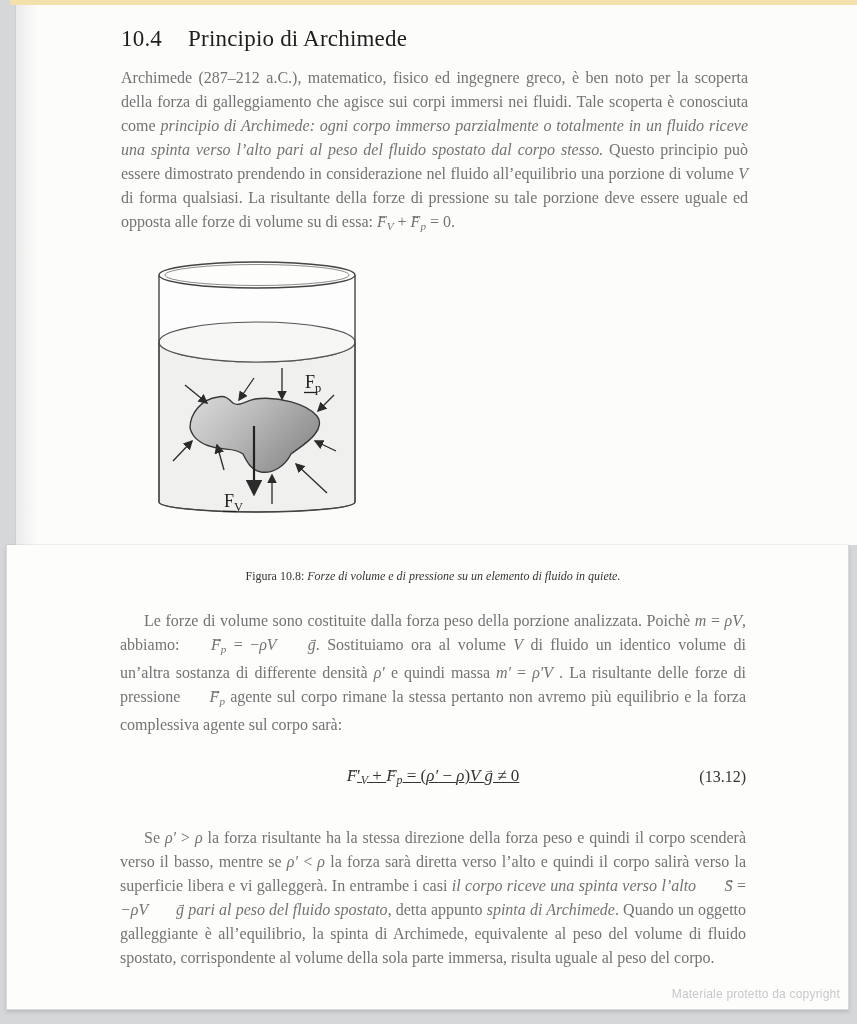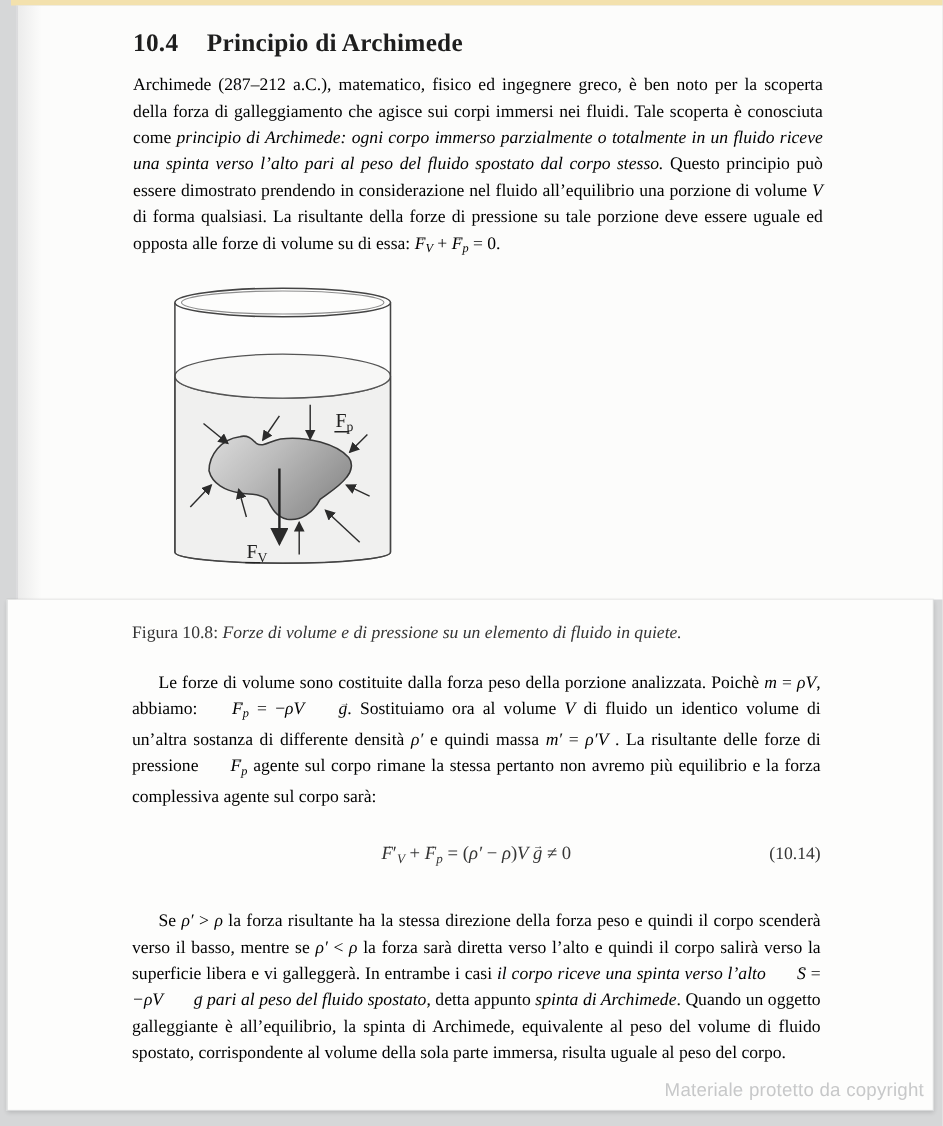--- a/index.html
+++ b/index.html
@@ -36,61 +36,62 @@
   .scan-bottom{
     position:absolute;left:6px;top:545px;width:843px;height:465px;
     background:#fdfdfc;
     border:1px solid #d8d9da;border-top:none;
     box-shadow:0 -1px 0 rgba(0,0,0,0.04), 0 2px 4px rgba(0,0,0,0.14);
     box-sizing:border-box;
   }
   .scan-bottom .content{margin:0 102px 0 113px;}
 
   h1{
-    font-size:23px;line-height:1.05;margin:0;font-weight:bold;color:#1e1e1e;
+    font-size:23px;line-height:1.05;margin:0;font-weight:normal;color:#1e1e1e;
     letter-spacing:0.2px;
   }
   h1 .sec-num{margin-right:26px;}
 
   .para{
-    font-size:16px;line-height:24px;margin:0;text-align:justify;color:#000000;
+    font-size:16px;line-height:24px;margin:0;text-align:justify;color:#737373;
   }
   .para.first{margin-top:15px;}
   .para.indent{text-indent:24px;font-family:Liberation Serif, serif;}
 
   .it{font-style:italic;}
   .msub{font-size:0.70em;font-style:italic;vertical-align:-0.28em;}
   .vec{font-style:italic;position:relative;display:inline-block;}
   .vec::after{
     content:"\2192";
     position:absolute;left:55%;transform:translateX(-50%);
     top:-0.66em;font-size:0.55em;font-style:normal;color:#343434;
   }
 
   .figure-wrap{margin-top:20px;text-align:left;}
   .figure-wrap svg{display:inline-block;}
 
   .caption{
-    font-size:16px;line-height:22px;text-align:left;margin:0;padding-top:20px;
+    font-size:12px;line-height:22px;text-align:center;margin:0;padding-top:20px;
   }
 
   .para.p2{margin-top:22px;}
   .equation{
     position:relative;text-align:center;font-size:17px;line-height:26px;
     margin-top:26px;
+    text-decoration:underline;
   }
   .equation .eq-num{
     position:absolute;right:0;top:1px;font-size:16px;
   }
   .para.p3{margin-top:32px;}
 
   .watermark{
     position:absolute;right:8px;bottom:8px;
     font-family:"Liberation Sans","DejaVu Sans",sans-serif;
-    font-size:17px;color:#c7c8c9;letter-spacing:0.2px;margin-left:40px;
+    font-size:12px;color:#c7c8c9;letter-spacing:0.2px;margin-left:40px;
   }
 
   svg .fig-label{font-family:"Liberation Serif","DejaVu Serif",serif;fill:#222;}
 </style>
 </head>
 <body>
 
 <div class="viewport">
 
   <div class="top-strip"></div>
@@ -169,21 +170,21 @@
 
   <div class="scan-bottom">
     <div class="content">
 
       <p class="caption">Figura 10.8: <span class="it">Forze di volume e di pressione su un elemento di fluido in quiete.</span></p>
 
       <p class="para indent p2">Le forze di volume sono costituite dalla forza peso della porzione analizzata. Poichè <span class="it">m</span> = <span class="it">ρV</span>, abbiamo: <span class="vec">F</span><span class="msub">p</span> = −<span class="it">ρV </span><span class="vec">g</span>. Sostituiamo ora al volume <span class="it">V</span> di fluido un identico volume di un’altra sostanza di differente densità <span class="it">ρ′</span> e quindi massa <span class="it">m′</span> = <span class="it">ρ′V</span> . La risultante delle forze di pressione <span class="vec">F</span><span class="msub">p</span> agente sul corpo rimane la stessa pertanto non avremo più equilibrio e la forza complessiva agente sul corpo sarà:</p>
 
       <div class="equation">
         <span class="eq-body"><span class="vec">F</span>′<span class="msub">V</span> + <span class="vec">F</span><span class="msub">p</span> = (<span class="it">ρ′</span> − <span class="it">ρ</span>)<span class="it">V </span><span class="vec">g</span> ≠ 0</span>
-        <span class="eq-num">(10.14)</span>
+        <span class="eq-num">(13.12)</span>
       </div>
 
       <p class="para indent p3">Se <span class="it">ρ′</span> &gt; <span class="it">ρ</span> la forza risultante ha la stessa direzione della forza peso e quindi il corpo scenderà verso il basso, mentre se <span class="it">ρ′</span> &lt; <span class="it">ρ</span> la forza sarà diretta verso l’alto e quindi il corpo salirà verso la superficie libera e vi galleggerà. In entrambe i casi <span class="it">il corpo riceve una spinta verso l’alto </span><span class="vec">S</span> = <span class="it">−ρV </span><span class="vec">g</span><span class="it"> pari al peso del fluido spostato</span>, detta appunto <span class="it">spinta di Archimede</span>. Quando un oggetto galleggiante è all’equilibrio, la spinta di Archimede, equivalente al peso del volume di fluido spostato, corrispondente al volume della sola parte immersa, risulta uguale al peso del corpo.</p>
 
     </div>
     <div class="watermark">Materiale protetto da copyright</div>
   </div>
 
 </div>
 

